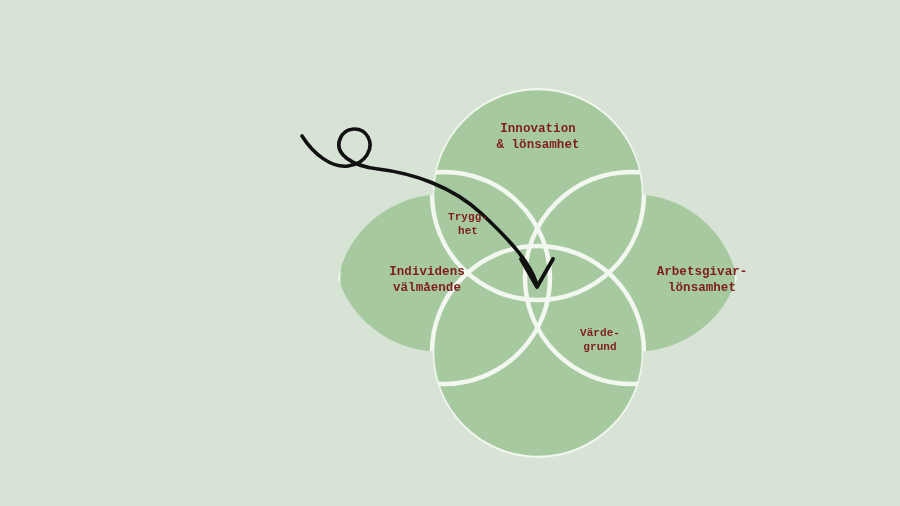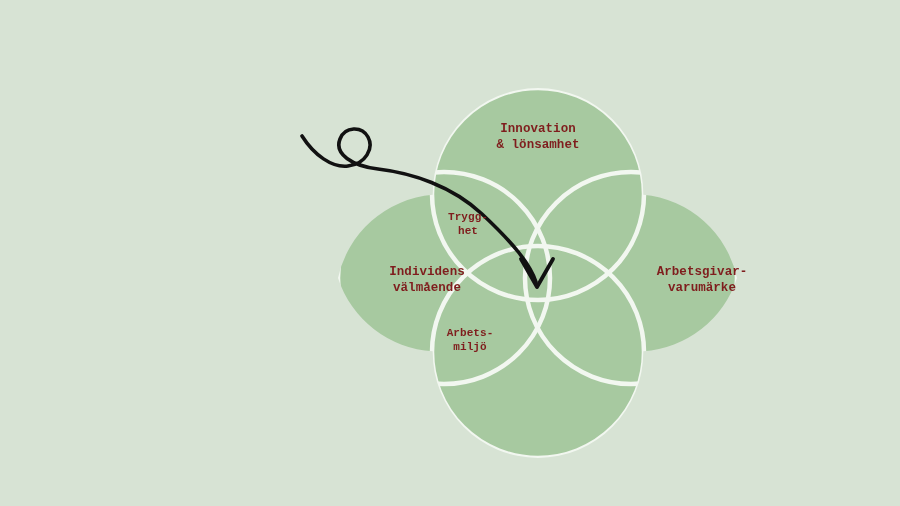--- a/index.html
+++ b/index.html
@@ -146,20 +146,20 @@
                C 514,244 530,264 536,282"></path>
       <path d="M 521,259 L 537,287 L 553,259" stroke-width="3.8"></path>
     </g>
   </svg>
 
   <div class="venn-label lbl-outer" id="label-innovation">Innovation
 &amp; lönsamhet</div>
   <div class="venn-label lbl-outer" id="label-individ">Individens
 välmående</div>
   <div class="venn-label lbl-outer" id="label-arbgiv">Arbetsgivar-
-varumärke</div>
+lönsamhet</div>
 
   <div class="venn-label lbl-inner" id="label-trygghet">Trygg-
 het</div>
-  <div class="venn-label lbl-inner" id="label-arbmiljo">Arbets-
-miljö</div>
+  <div class="venn-label lbl-inner" id="label-varde">Värde-
+grund</div>
 
 </div>
 
 </body></html>

